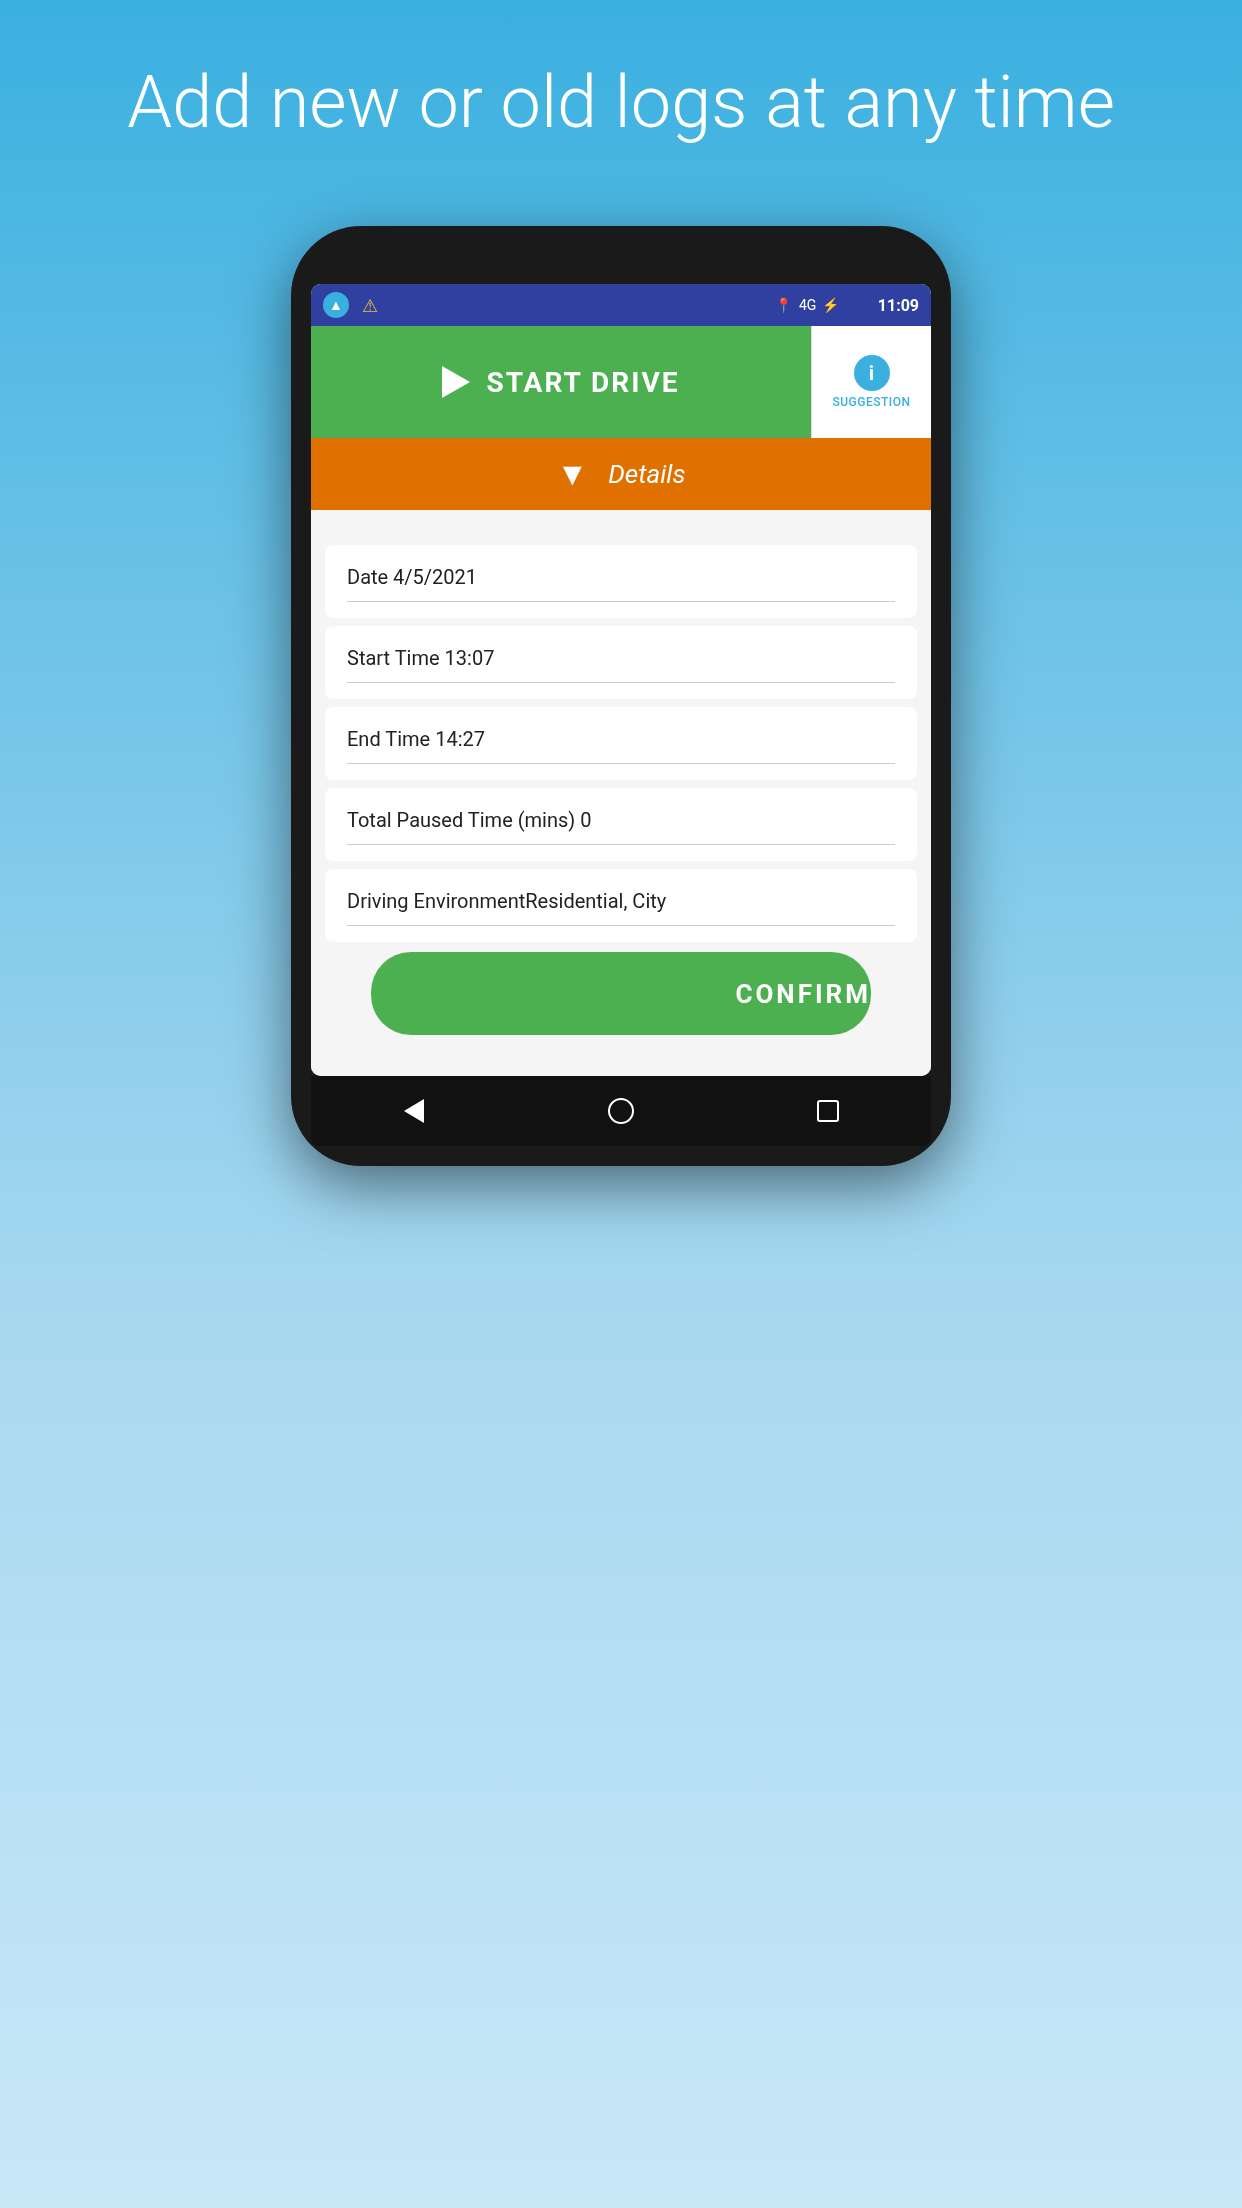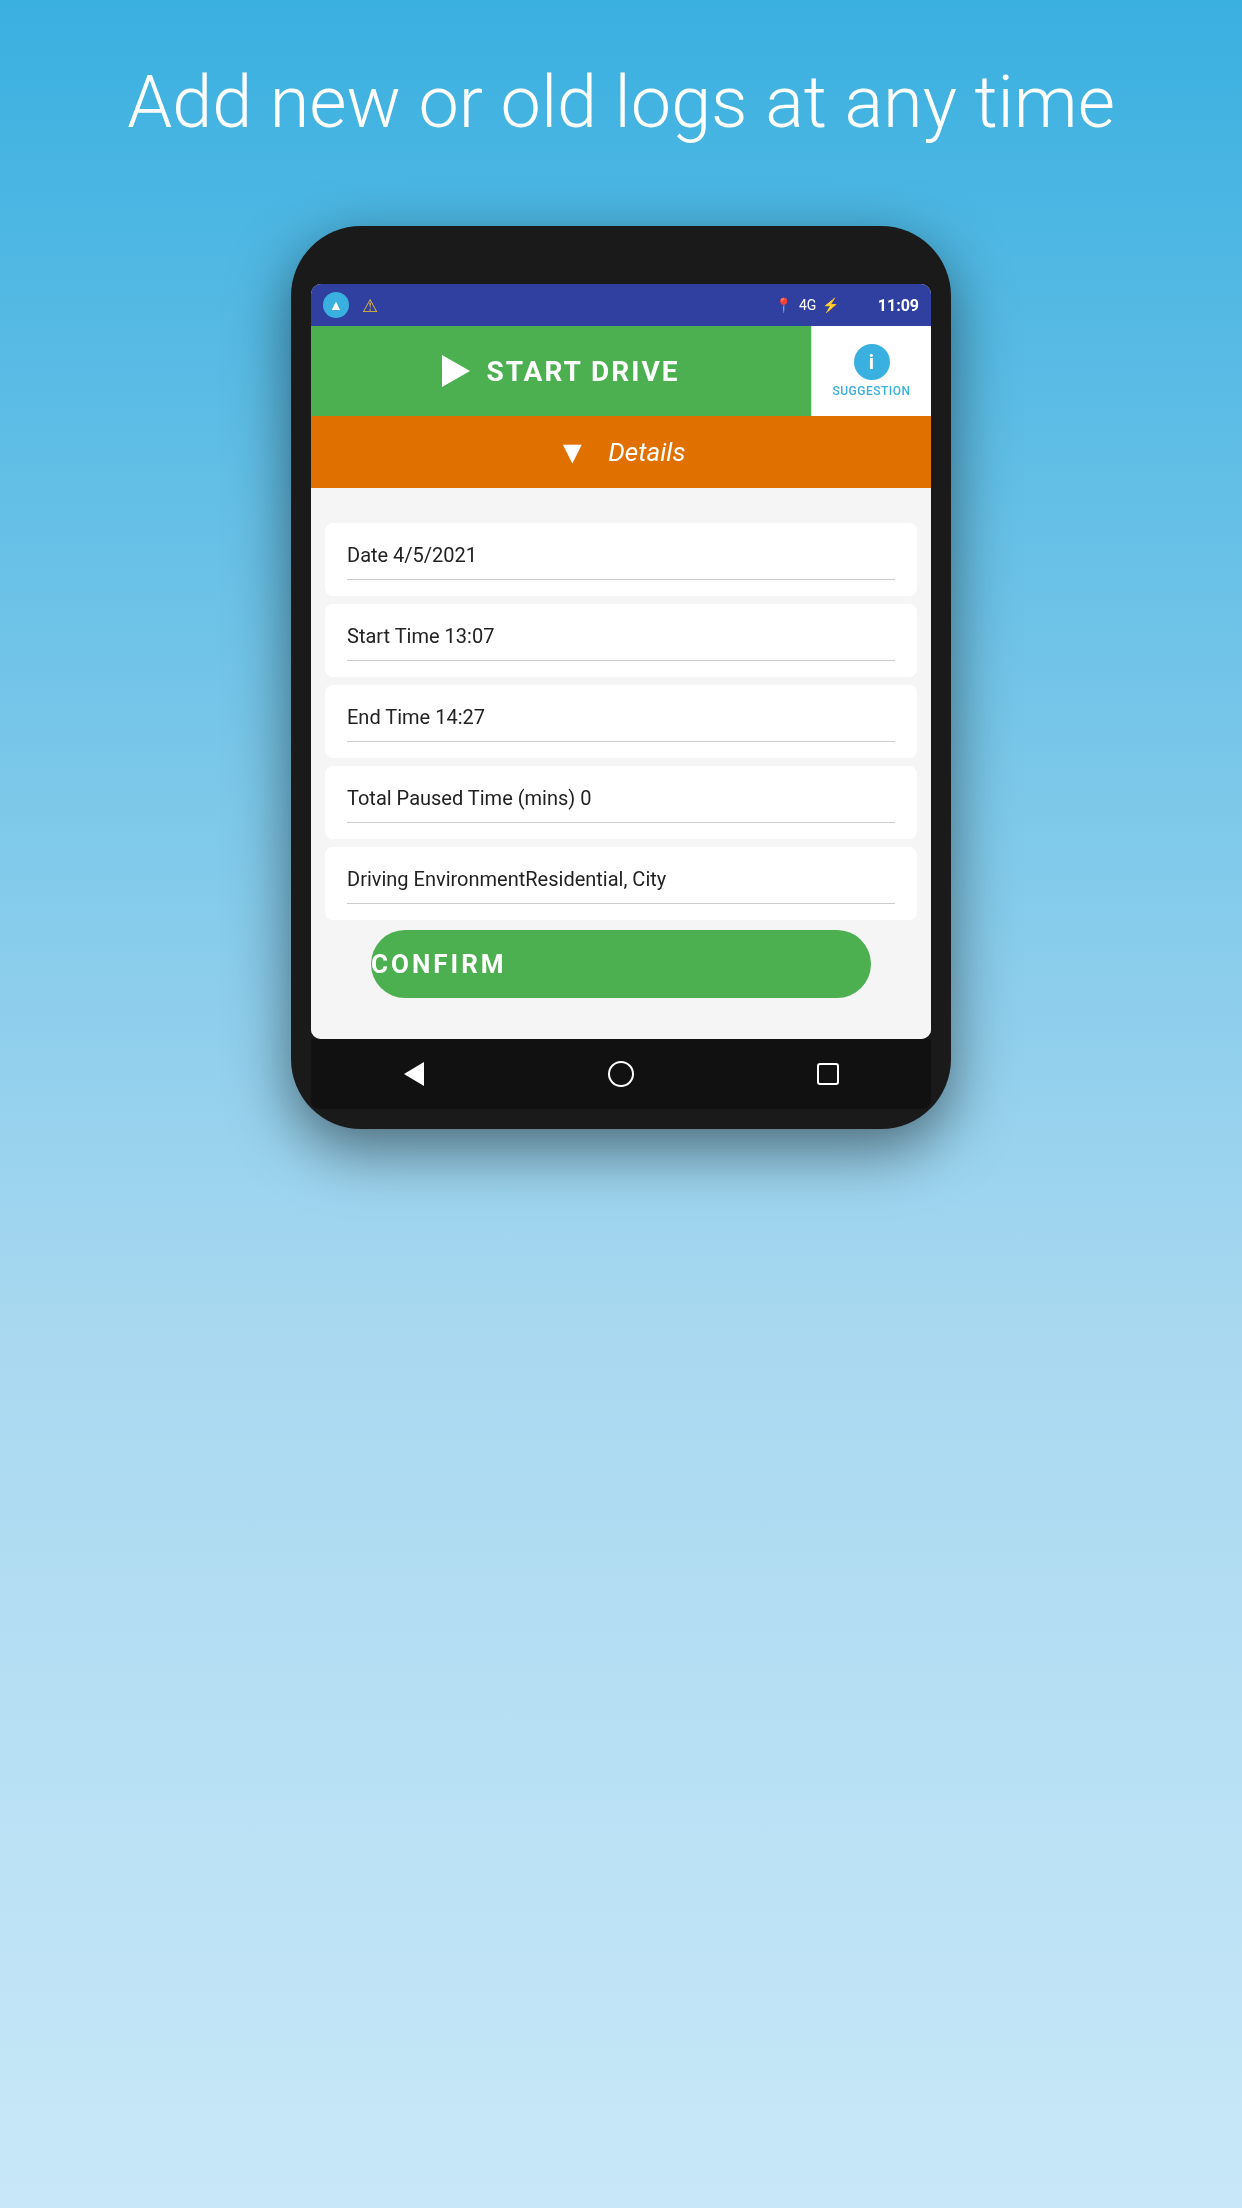--- a/index.html
+++ b/index.html
@@ -100,21 +100,21 @@
     .status-time {
       font-size: 16px;
       font-weight: bold;
       color: white;
       margin-left: 32px;
     }
 
     
     .action-bar {
       display: flex;
-      height: 90px;
+      height: 112px;
     }
 
     .start-drive-btn {
       background: #4caf50;
       flex: 1;
       display: flex;
       align-items: center;
       justify-content: center;
       gap: 16px;
       cursor: pointer;
@@ -223,24 +223,24 @@
     .field-value {
       font-size: 20px;
       color: #222;
     }
 
     
     .confirm-btn {
       margin: 10px 60px 14px 60px;
       background: #4caf50;
       border-radius: 40px;
-      height: 68px;
-      display: flex;
-      align-items: center;
-      justify-content: flex-start;
+      height: 83px;
+      display: flex;
+      align-items: center;
+      justify-content: flex-end;
       cursor: pointer;
     }
 
     .confirm-text {
       color: white;
       font-size: 26px;
       font-weight: bold;
       letter-spacing: 3px;
     }
 

